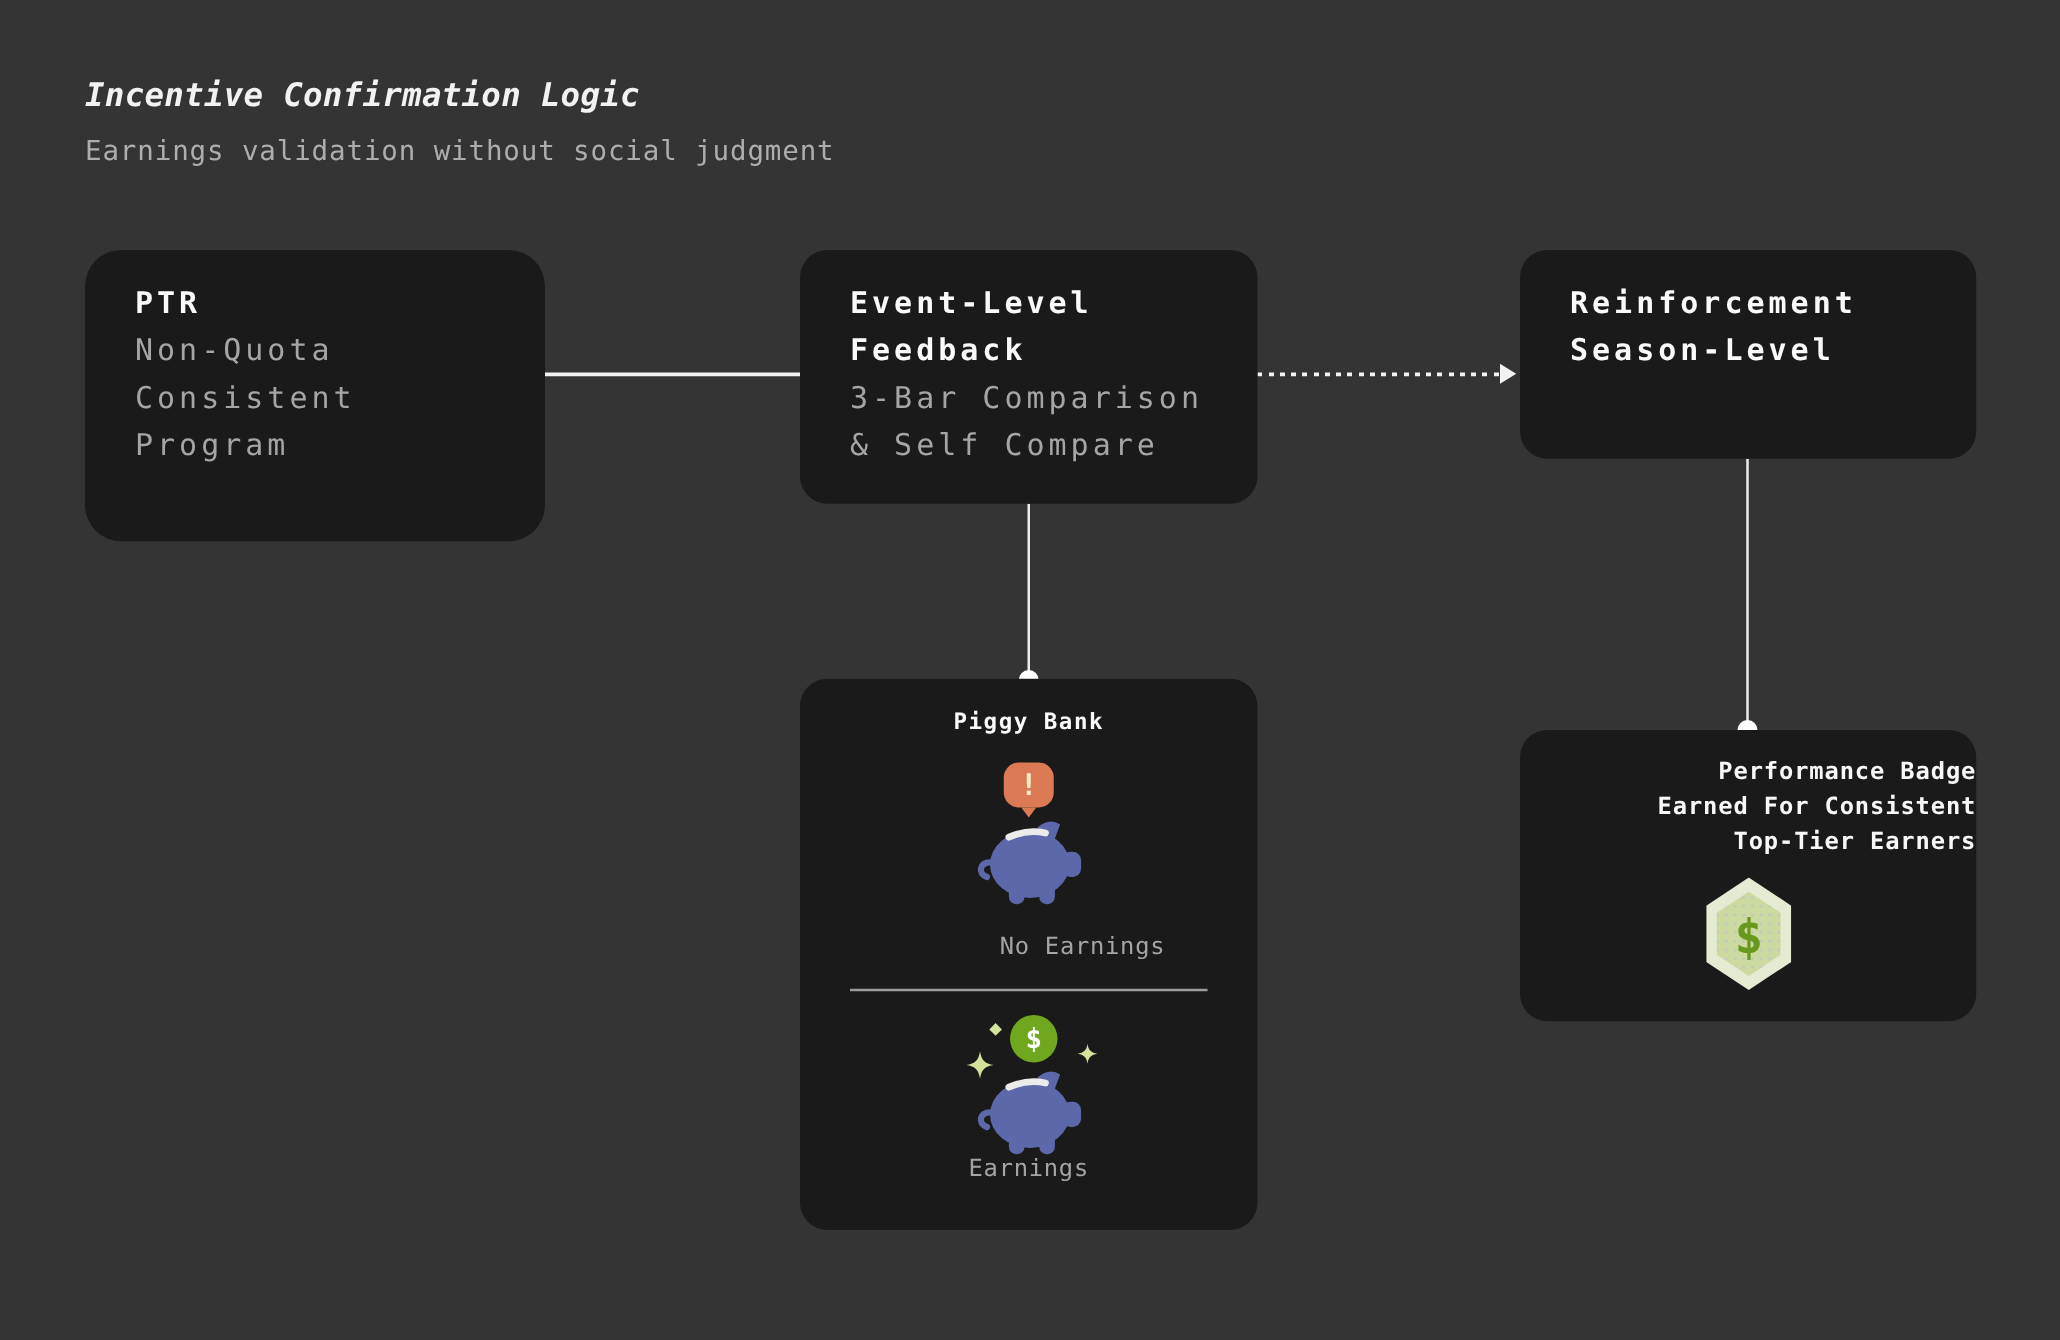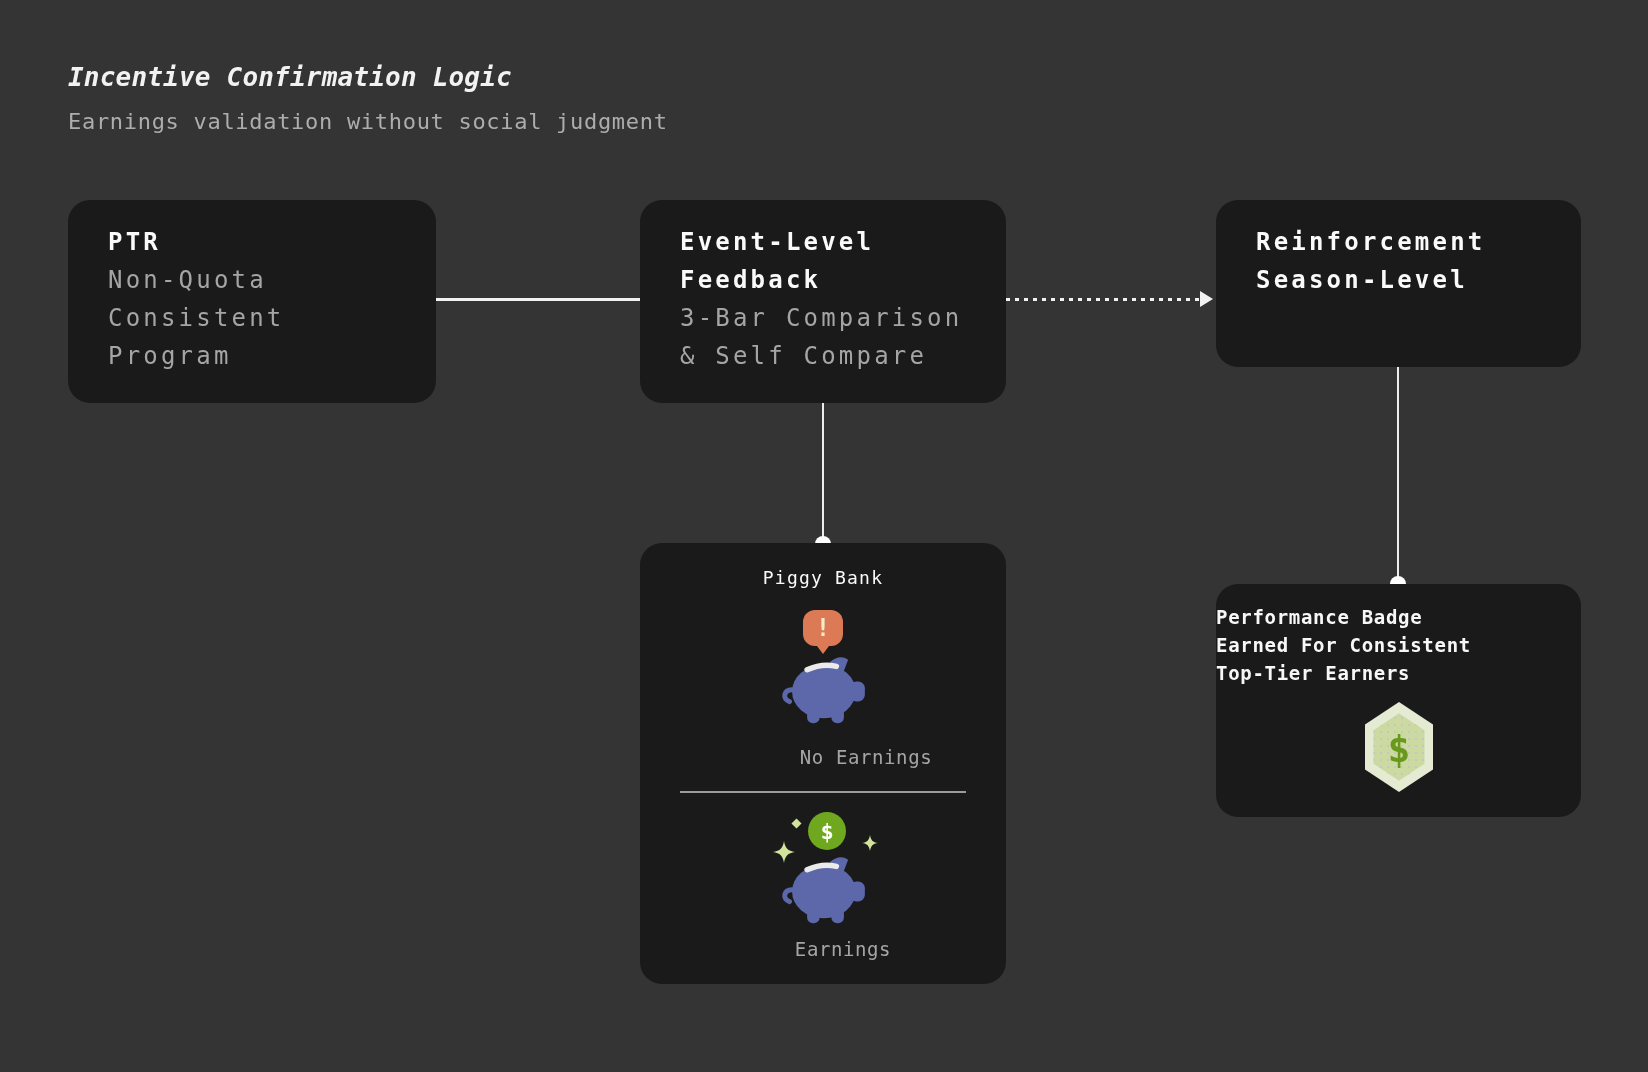--- a/index.html
+++ b/index.html
@@ -17,21 +17,21 @@
     font-size:26px;line-height:34px;font-weight:bold;font-style:italic;
     color:#f2f2f2;letter-spacing:0.2px;text-align:right;
   }
   .page-subtitle{
     position:absolute;left:68px;top:108px;
     font-size:22px;line-height:28px;color:#adadad;letter-spacing:0.7px;
   }
 
   
   .card{position:absolute;background:#1a1a1a;border-radius:22px;}
-  .card-ptr   {left:68px;  top:200px;width:368px;height:203px;}
+  .card-ptr   {left:68px;  top:200px;width:368px;height:233px;border-radius:29px;}
   .card-event {left:640px; top:200px;width:366px;height:203px;}
   .card-season{left:1216px;top:200px;width:365px;height:167px;}
   .card-piggy {left:640px; top:543px;width:366px;height:441px;}
   .card-badge {left:1216px;top:584px;width:365px;height:233px;}
 
   .node-text{padding:23px 18px 0 40px;}
   .node-line{font-size:24px;line-height:38px;letter-spacing:3.2px;white-space:nowrap;}
   .node-line.head{color:#fafafa;font-weight:bold;}
   .node-line.body{color:#a5a5a5;}
 
@@ -50,56 +50,56 @@
   .vline{position:absolute;width:2px;background:#ededed;}
   .line-event-piggy{left:822px;top:403px;height:140px;}
   .line-season-badge{left:1397px;top:367px;height:215px;}
   .end-dot{position:absolute;width:16px;height:16px;border-radius:50%;background:#ffffff;}
   .dot-piggy{left:815px;top:536px;}
   .dot-badge{left:1390px;top:576px;}
 
   
   .piggy-title{
     position:absolute;top:23px;left:0;width:100%;text-align:center;
-    font-size:18px;line-height:24px;font-weight:normal;color:#fafafa;letter-spacing:1.2px;
+    font-size:18px;line-height:24px;font-weight:bold;color:#fafafa;letter-spacing:1.2px;
   }
   .alert-bubble{
     position:absolute;top:67px;left:50%;transform:translateX(-50%);
     width:40px;height:36px;background:#dc7a55;border-radius:12px;
     display:flex;align-items:center;justify-content:center;
     color:#f5ecc8;font-size:24px;font-weight:bold;
   }
   .alert-bubble::after{
     content:"";position:absolute;top:100%;left:50%;transform:translateX(-50%);
     border:6px solid transparent;border-top:8px solid #dc7a55;
   }
   .piggy-svg{position:absolute;left:50%;transform:translateX(-50%);width:88px;height:72px;}
   .piggy-one{top:110px;}
   .mini-label{
     position:absolute;left:0;width:100%;text-align:center;
     font-size:19px;line-height:22px;color:#a5a5a5;letter-spacing:0.6px;
   }
   .label-noearn{top:203px;padding-left:43px;}
-  .label-earn{top:395px;margin-left:20px;}
+  .label-earn{top:381px;}
   .divider{position:absolute;top:248px;left:40px;right:40px;height:2px;background:#9b9b9b;}
   .earn-group{position:absolute;top:265px;left:50%;transform:translateX(-50%);width:124px;height:120px;}
   .coin{
     position:absolute;left:47px;top:4px;width:38px;height:38px;border-radius:50%;
     background:#6fa81f;display:flex;align-items:center;justify-content:center;
     color:#ffffff;font-size:22px;font-weight:bold;
   }
   .sparkle{position:absolute;}
   .sparkle-small{left:30px;top:10px;width:11px;height:11px;}
   .sparkle-big{left:12px;top:33px;width:22px;height:22px;}
   .sparkle-right{left:101px;top:27px;width:16px;height:16px;}
   .piggy-two{top:45px;}
 
   
   .badge-text{
-    position:absolute;top:19px;left:0;width:100%;text-align:left;
+    position:absolute;top:19px;left:0;width:100%;text-align:right;
     font-size:19px;line-height:28px;font-weight:bold;color:#f7f7f7;letter-spacing:0.7px;
   }
   .badge-hex{position:absolute;top:118px;left:50%;transform:translateX(-50%);width:68px;height:90px;}
 </style>
 </head>
 <body>
 
 <svg width="0" height="0" style="position:absolute">
   <defs>
     <g id="piggy">

